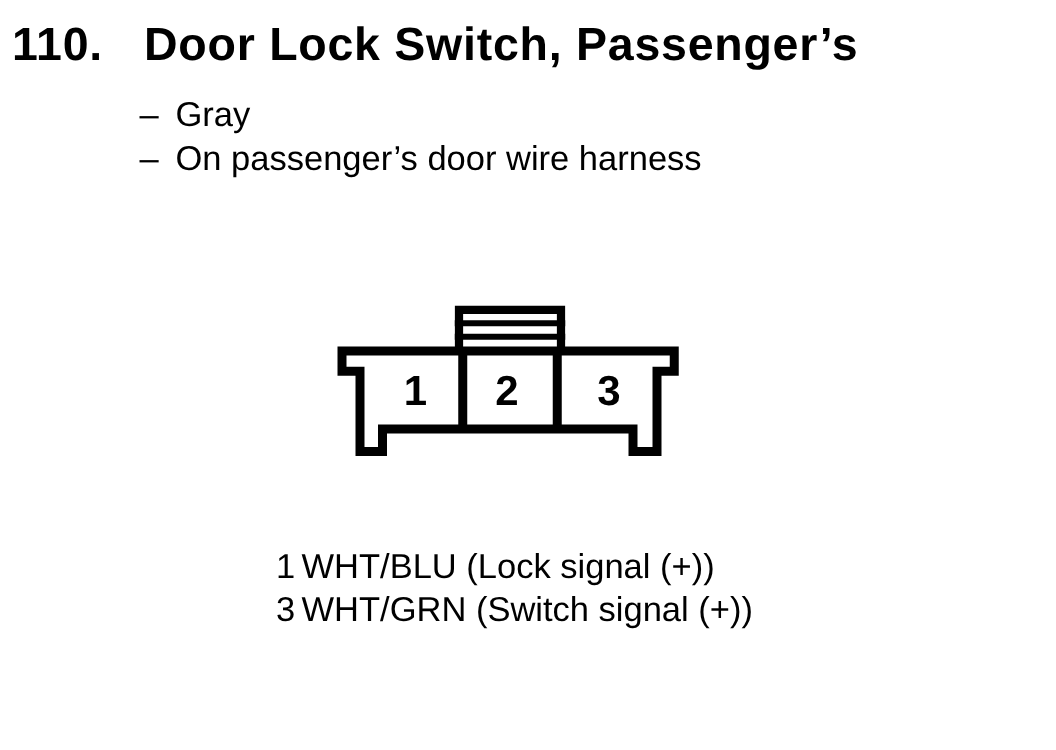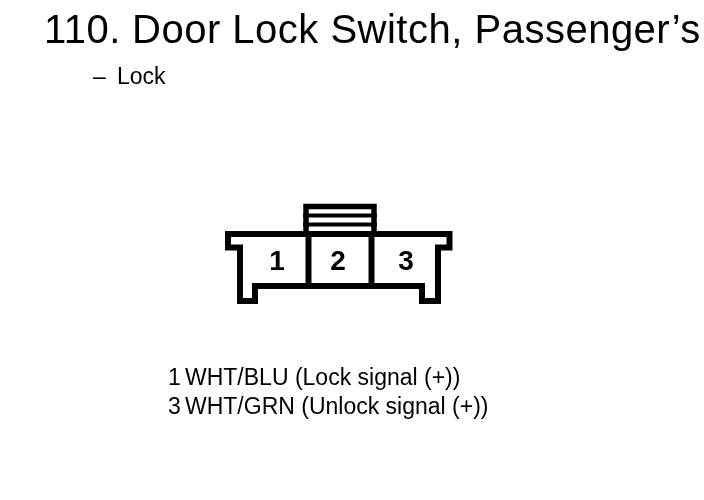--- a/index.html
+++ b/index.html
@@ -15,26 +15,25 @@
     color: #000000;
     font-family: "Liberation Sans", sans-serif;
     overflow: hidden;
   }
 
   
   .title-row {
     position: absolute;
     left: 8px;
     top: 9px;
-    font-size: 40px;
-    font-weight: normal;
+    font-size: 31px;
+    font-weight: bold;
     line-height: 41px;
     letter-spacing: 0.5px;
     white-space: nowrap;
-    margin-left: 36px;
   }
   .title-num {
     display: inline-block;
     min-width: 88px;
   }
 
   
   .attr-list {
     position: absolute;
     left: 93px;
@@ -67,21 +66,21 @@
     font-family: "Liberation Sans", sans-serif;
     font-size: 28px;
     font-weight: bold;
     text-anchor: middle;
     fill: #000000;
   }
 
   
   .pin-list {
     position: absolute;
-    left: 168px;
+    left: 184px;
     top: 363px;
     font-size: 23px;
     line-height: 29px;
   }
   .pin-row { white-space: nowrap; }
   .pin-num {
     display: inline-block;
     min-width: 17px;
   }
 </style>
@@ -89,21 +88,24 @@
 <body>
 
 <div class="page">
 
   <div class="title-row">
     <span class="title-num">110.</span><span class="title-text">Door Lock Switch, Passenger’s</span>
   </div>
 
   <div class="attr-list">
     <div class="attr-row">
-      <span class="attr-dash">–</span><span>Lock</span>
+      <span class="attr-dash">–</span><span>Gray</span>
+    </div>
+    <div class="attr-row">
+      <span class="attr-dash">–</span><span>On passenger’s door wire harness</span>
     </div>
   </div>
 
   <svg class="connector-svg" viewBox="200 195 280 120" xmlns="http://www.w3.org/2000/svg">
 
     <path class="stroke" stroke-width="5.5" d="M 306 234 L 306 206.5 L 374 206.5 L 374 234"></path>
     <line class="stroke" stroke-width="4" x1="303.2" y1="215.5" x2="376.8" y2="215.5"></line>
     <line class="stroke" stroke-width="4" x1="303.2" y1="224.5" x2="376.8" y2="224.5"></line>
 
     <path class="stroke" stroke-width="6" d="M 228 234 H 449.5 V 247.5 H 438 V 301 H 422 V 286 H 255 V 301 H 240 V 247.5 H 228 Z"></path>
@@ -114,17 +116,17 @@
     <text class="cavity-label" x="277" y="270">1</text>
     <text class="cavity-label" x="338" y="270">2</text>
     <text class="cavity-label" x="406" y="270">3</text>
   </svg>
 
   <div class="pin-list">
     <div class="pin-row">
       <span class="pin-num">1</span><span>WHT/BLU (Lock signal (+))</span>
     </div>
     <div class="pin-row">
-      <span class="pin-num">3</span><span>WHT/GRN (Unlock signal (+))</span>
+      <span class="pin-num">3</span><span>WHT/GRN (Switch signal (+))</span>
     </div>
   </div>
 
 </div>
 
 </body></html>

